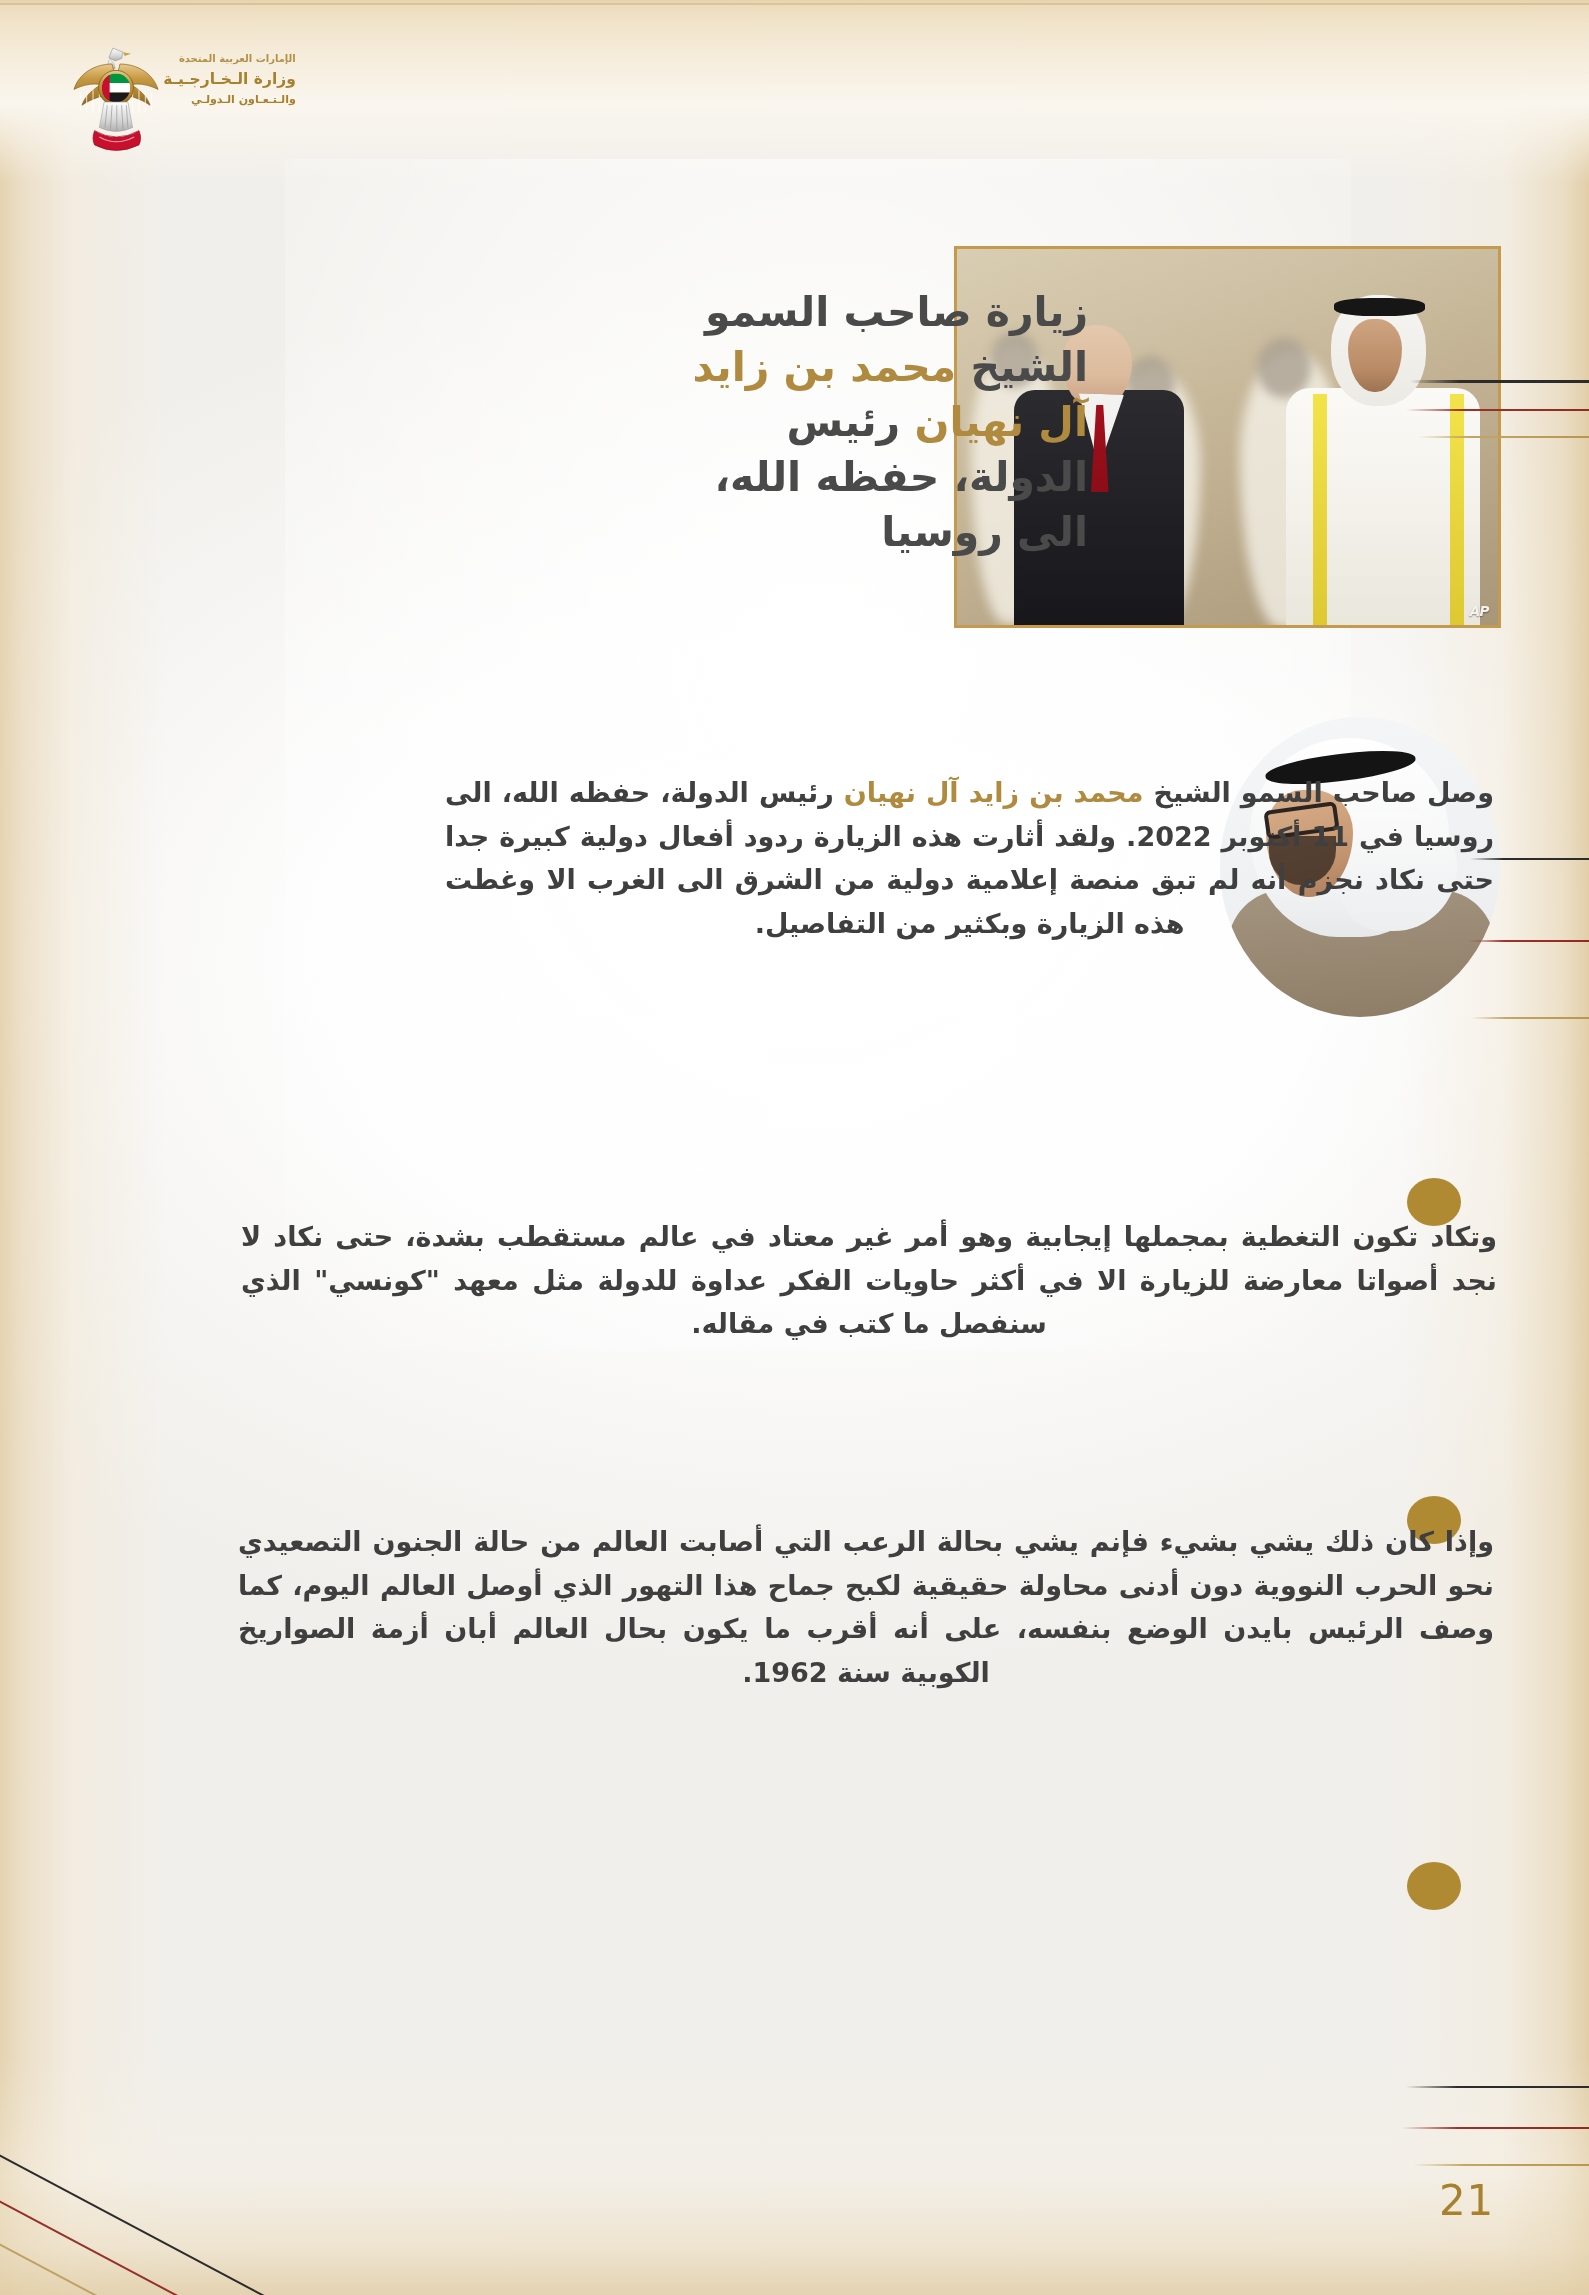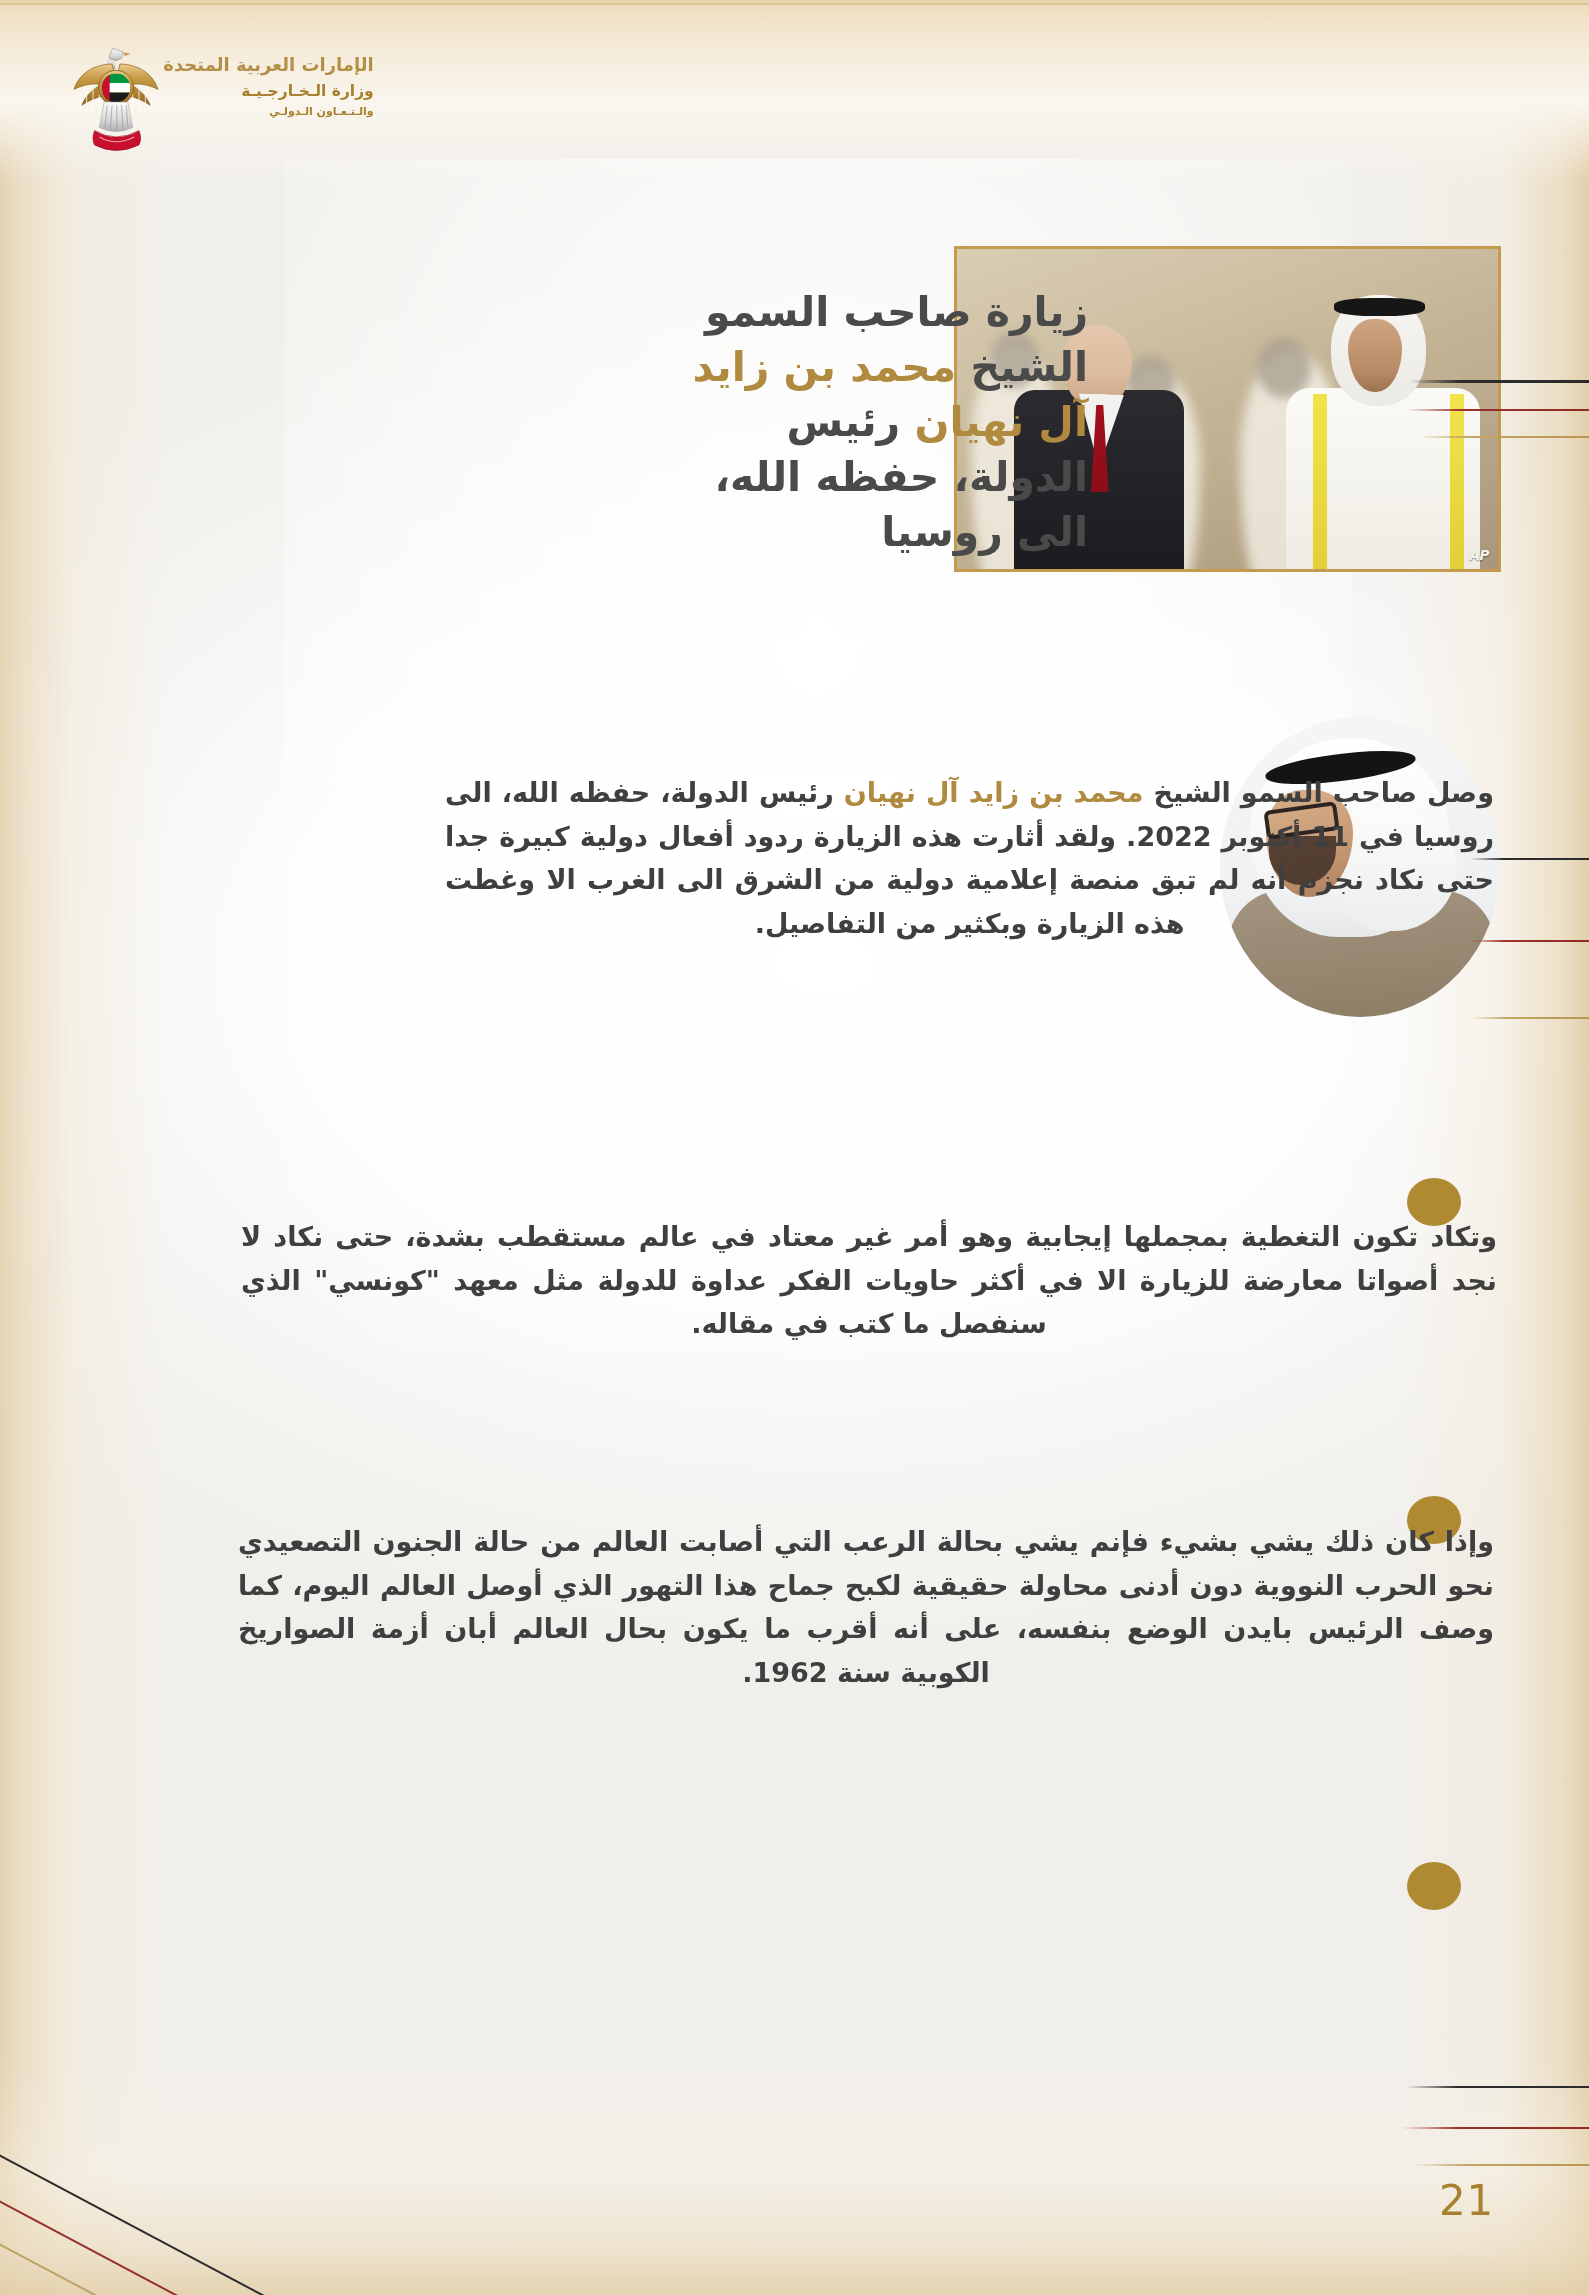--- a/index.html
+++ b/index.html
@@ -93,31 +93,31 @@
   }
   .logo-line {
     color: #b08a3e;
     font-size: 15px;
     line-height: 1.55;
     letter-spacing: 0.4px;
     white-space: nowrap;
     font-weight: 600;
     text-align: right;
   }
-  .logo-line.l1 { font-size: 18px; color: #b48f46; }
+  .logo-line.l1 { font-size: 10px; color: #b48f46; }
   .logo-line.l2 { font-size: 15.5px; color: #a8812f; letter-spacing: 4px; }
   .logo-line.l3 { font-size: 11px; color: #a8812f; letter-spacing: 4px; }
 
   
   .hero-photo {
     position: absolute;
     left: 955px;
     top: 246px;
     width: 547px;
-    height: 326px;
+    height: 382px;
     border: 3.2px solid #c49a4e;
     box-sizing: border-box;
     overflow: hidden;
     background: #cfc4ae;
   }
   .hp-bg {
     position: absolute;
     inset: 0;
     background: linear-gradient(160deg, #d9cdb3 0%, #cdbfa2 30%, #bfae8f 60%, #a89679 100%);
     filter: blur(0px);

